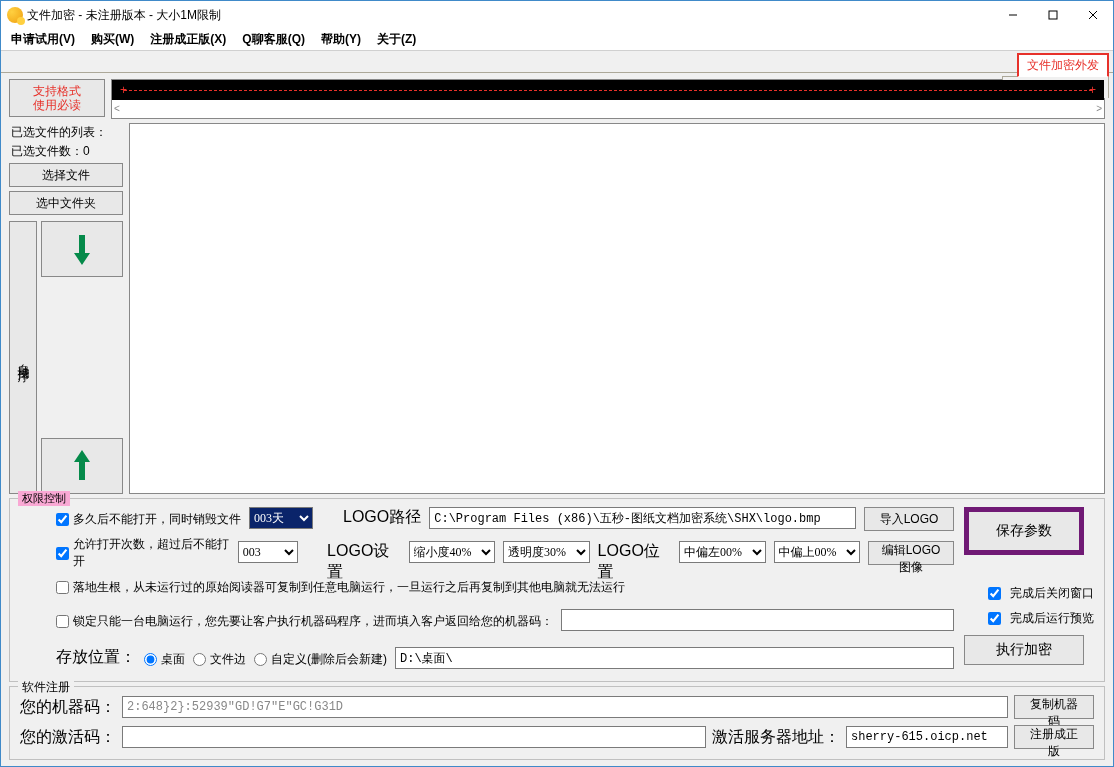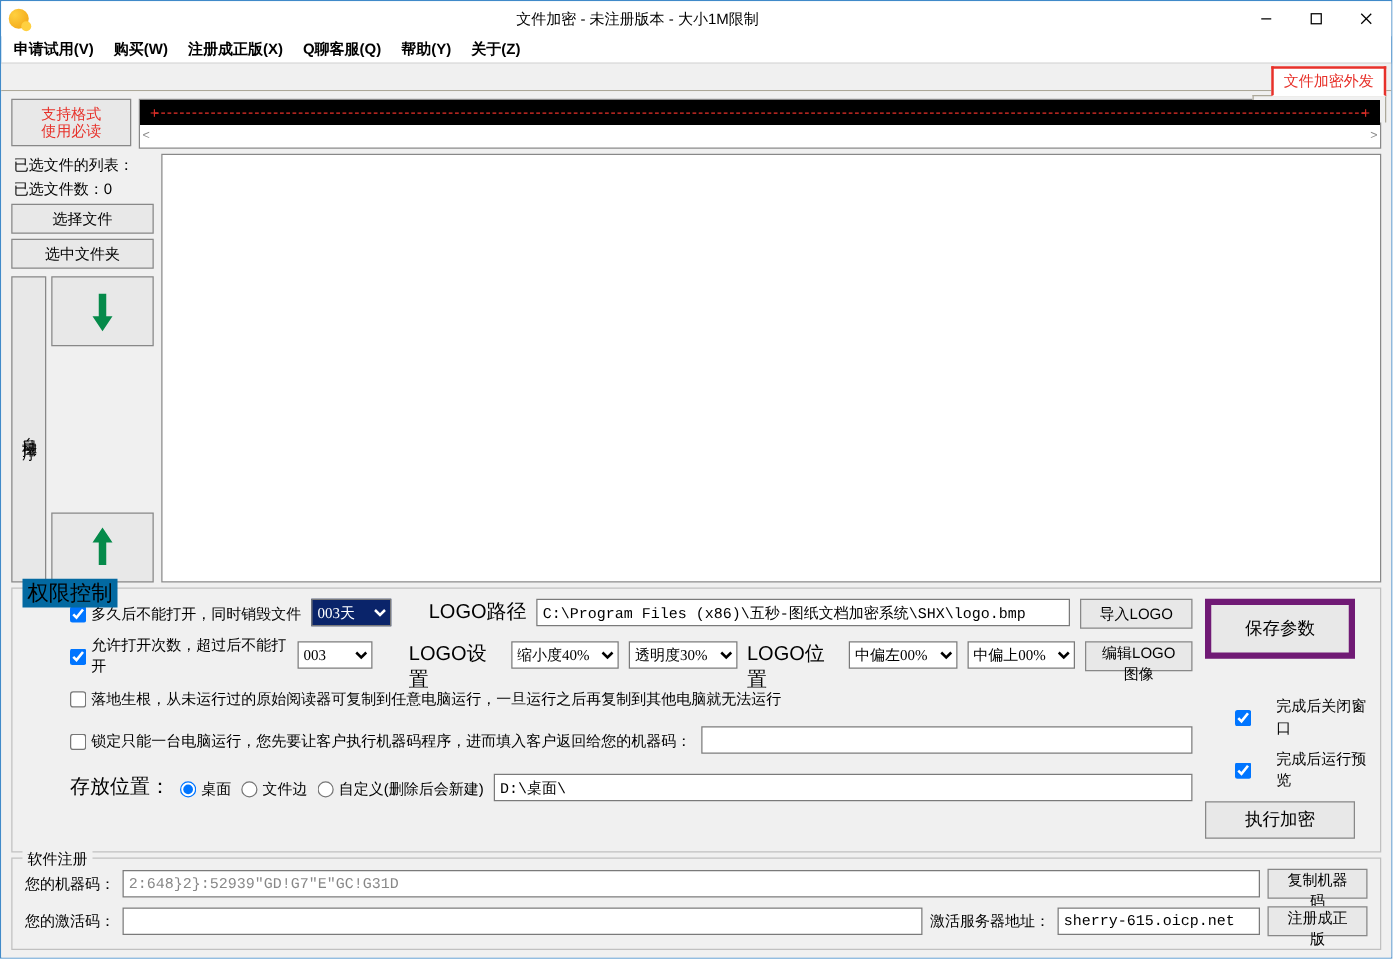--- a/index.html
+++ b/index.html
@@ -1,18 +1,18 @@
 <!DOCTYPE html>
 <html><head>
 <meta charset="utf-8">
 <style>
 * { box-sizing: border-box; margin: 0; padding: 0; }
 body { font-family: "Microsoft YaHei", SimSun, sans-serif; font-size: 12px; background: #fff; overflow: hidden; }
 .window { width: 1114px; height: 767px; border: 1px solid #408ac9; display: flex; flex-direction: column; background: #fff; }
-.titlebar { height: 28px; display: flex; align-items: center; padding: 0 0 0 6px; background: #fff; text-align: center; }
+.titlebar { height: 28px; display: flex; align-items: center; padding: 0 0 0 6px; background: #fff; }
 .titlebar .app-icon { width: 16px; height: 16px; margin-right: 4px; display: inline-block; background: radial-gradient(circle at 30% 30%, #ffd040, #f0a010); border-radius: 50%; position: relative; }
 .titlebar .app-icon::after { content: ''; position: absolute; right: -2px; bottom: -2px; width: 8px; height: 8px; background: #ffd040; border-radius: 50%; }
 .titlebar .title-text { flex: 1; font-size: 12px; }
 .win-btns { display: flex; }
 .win-btn { width: 40px; height: 28px; display: flex; align-items: center; justify-content: center; cursor: pointer; }
 .menubar { height: 22px; display: flex; align-items: center; padding: 0 4px; gap: 4px; border-bottom: 1px solid #d0d0d0; }
 .menubar span { padding: 2px 6px; cursor: pointer; font-size: 12px; font-weight: bold; }
 .tabbar { height: 22px; display: flex; align-items: flex-end; padding: 2px 4px 0 4px; background: #f0f0f0; border-bottom: 1px solid #aca899; flex-direction: column; }
 .tab { padding: 2px 8px; border: 1px solid #aca899; border-bottom: none; background: #f0f0f0; margin-right: 0px; cursor: pointer; font-size: 12px; position: relative; }
 .tab.active { background: #fff; border: 2px solid #e7312a; border-bottom: 1px solid #fff; margin-bottom: -1px; color: #e7312a; font-weight: normal; z-index: 2; }
@@ -28,42 +28,42 @@
 .file-row { display: flex; gap: 6px; flex: 1; min-height: 0; }
 .file-left { width: 114px; display: flex; flex-direction: column; }
 .file-left .lbl { font-size: 12px; padding: 1px 2px; }
 .side-btn { height: 24px; border: 1px solid #888; background: #e8e8e8; margin: 2px 0; cursor: pointer; font-size: 12px; }
 .sort-area { flex: 1; display: flex; gap: 4px; margin-top: 4px; }
 .autosort-btn { width: 28px; border: 1px solid #888; background: #e8e8e8; display: flex; align-items: center; justify-content: center; cursor: pointer; writing-mode: vertical-rl; font-size: 12px; letter-spacing: 2px; }
 .arrows { flex: 1; display: flex; flex-direction: column; justify-content: space-between; }
 .arrow-btn { height: 56px; border: 1px solid #888; background: #e8e8e8; display: flex; align-items: center; justify-content: center; cursor: pointer; font-size: 28px; color: #058a4a; }
 .file-list { flex: 1; background: #fff; border: 1px solid #888; }
 .perm-fieldset { border: 1px solid #c0c0c0; padding: 8px 10px 10px; position: relative; }
-.perm-fieldset > .legend { position: absolute; top: -8px; left: 8px; background: #0369a1; padding: 0 4px; font-size: 17px; }
+.perm-fieldset > .legend { position: absolute; top: -8px; left: 8px; background: #f9a8d4; padding: 0 4px; font-size: 11px; }
 .perm-body { display: flex; gap: 10px; }
 .perm-left { flex: 1; display: flex; flex-direction: column; gap: 10px; }
 .perm-right { width: 130px; display: flex; flex-direction: column; gap: 8px; justify-content: flex-start; padding-top: 0; }
 .pr-row { display: flex; gap: 8px; height: 24px; padding-left: 36px; }
 .pr-row label.chk { display: flex; align-items: center; gap: 4px; font-size: 12px; cursor: pointer; }
 .pr-row input[type=checkbox], .pr-row input[type=radio] { cursor: pointer; }
 .combo { height: 22px; border: 1px solid #7a7a7a; background: #fff; font-size: 12px; font-family: Liberation Serif, serif; }
 .combo.hl { background: #0a246a; color: #fff; }
 .txt-input { height: 22px; border: 1px solid #7a7a7a; background: #fff; font-size: 12px; font-family: "Courier New", monospace; padding: 0 4px; flex: 1; }
 .field-lbl { font-size: 16px; }
 .btn { height: 24px; border: 1px solid #888; background: #e8e8e8; cursor: pointer; font-size: 12px; padding: 0 10px; }
 .big-btn { height: 48px; width: 120px; border: 5px solid #701a75; background: #e8e8e8; cursor: pointer; font-size: 14px; }
 .exec-btn { height: 30px; width: 120px; border: 1px solid #888; background: #e8e8e8; cursor: pointer; font-size: 14px; }
 .reg-fieldset { border: 1px solid #c0c0c0; padding: 8px 10px 10px; position: relative; }
 .reg-fieldset > .legend { position: absolute; top: -8px; left: 8px; background: #f0f0f0; padding: 0 4px; font-size: 12px; }
 .reg-row { display: flex; align-items: center; gap: 6px; margin-bottom: 6px; }
-.reg-row .lbl2 { font-size: 12px; white-space: nowrap; text-align: center; }
+.reg-row .lbl2 { font-size: 16px; white-space: nowrap; text-align: center; }
 .reg-input { height: 22px; border: 1px solid #7a7a7a; background: #fff; font-size: 12px; padding: 0 4px; flex: 1; font-family: "Courier New", monospace; }
 .reg-input.ro { color: #888; }
 select { font-family: "Courier New", monospace; }
-.chkbox-right { display: flex; align-items: center; gap: 20px; font-size: 12px; cursor: pointer; padding-left: 24px; }
+.chkbox-right { display: flex; align-items: center; gap: 9px; font-size: 12px; cursor: pointer; padding-left: 24px; }
 </style>
 </head>
 <body>
 
 <div class="window">
   <div class="titlebar">
     <span class="app-icon"></span>
     <span class="title-text">文件加密 - 未注册版本 - 大小1M限制</span>
     <div class="win-btns">
       <div class="win-btn">

